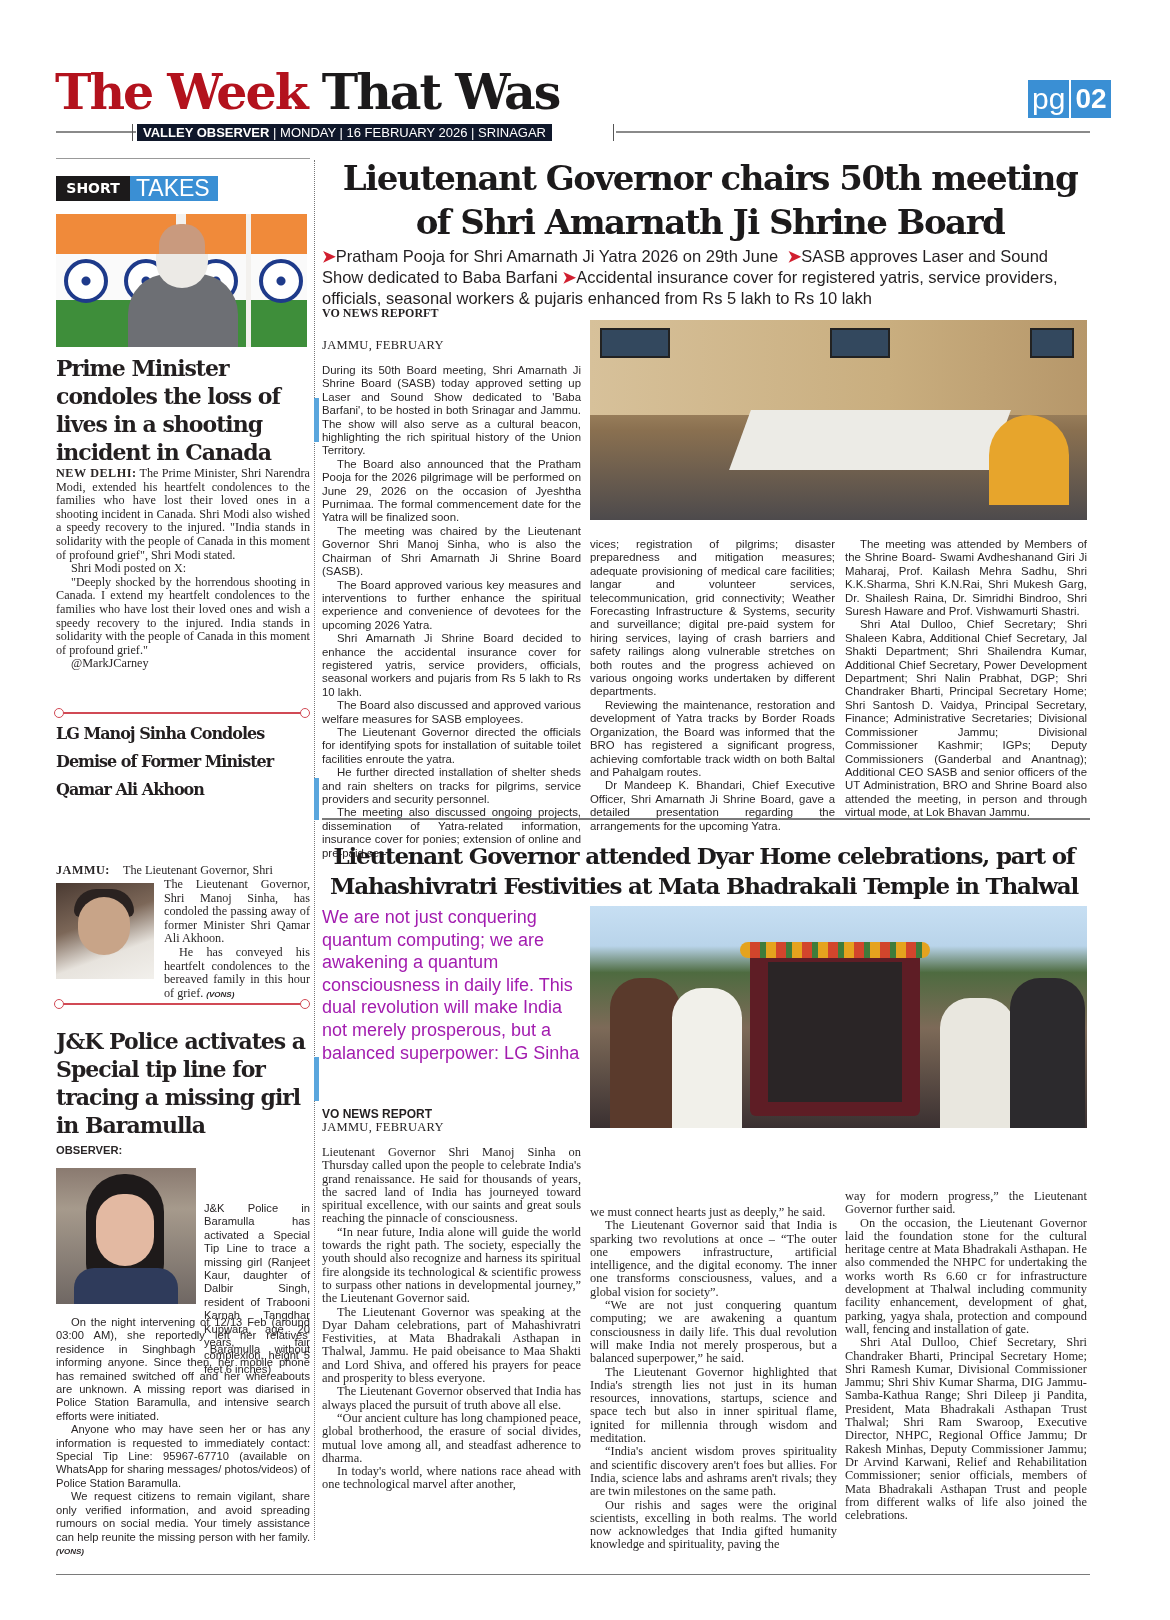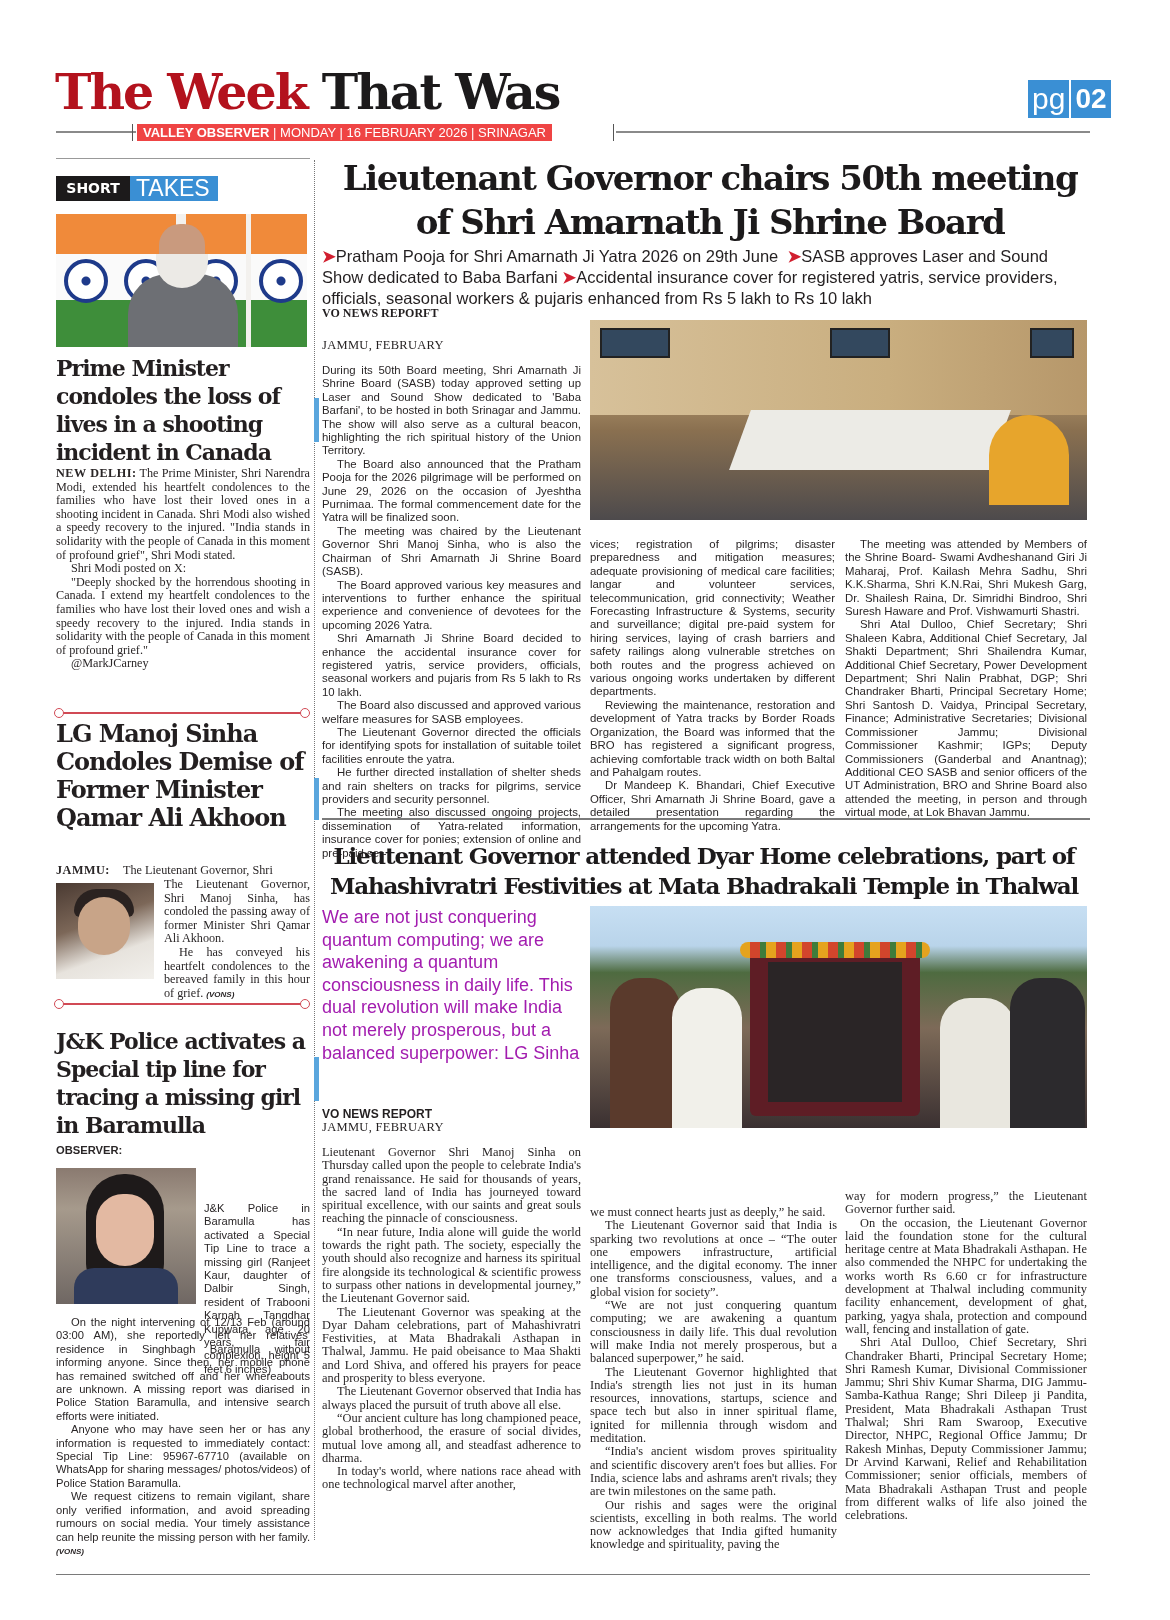--- a/index.html
+++ b/index.html
@@ -11,21 +11,21 @@
   
   .masthead-title { left: 55px; top: 62px; font-family: "DejaVu Serif", serif; font-weight: bold; font-size: 49px; letter-spacing: -2px; line-height: 60px; white-space: nowrap; }
   .masthead-title .red { color: #b3121d; }
   .masthead-title .black { color: #1c1a1b; }
   .pg-badge { left: 1028px; top: 80px; height: 38px; display: flex; }
   .pg-badge span { background: #3a8fd4; color: #fff; font-family: "Liberation Sans", sans-serif; height: 38px; line-height: 38px; }
   .pg-badge .pg { font-size: 30px; padding: 0 4px; margin-right: 2px; }
   .pg-badge .num { font-size: 28px; font-weight: bold; padding: 0 4px; }
 
   .rule-line { background: #8a8a8a; height: 2px; }
-  .dateline-bar { left: 137px; top: 124px; height: 17px; background: #ef4444; color: #fff; font-family: "Liberation Sans", sans-serif; font-size: 13px; line-height: 17px; padding: 0 6px; white-space: nowrap; }
+  .dateline-bar { left: 137px; top: 124px; height: 17px; background: #0f172a; color: #fff; font-family: "Liberation Sans", sans-serif; font-size: 13px; line-height: 17px; padding: 0 6px; white-space: nowrap; }
   .dateline-bar b { font-weight: 900; }
   .tick { background: #555; width: 1px; height: 17px; }
 
   
   .short-takes { left: 56px; top: 176px; display: flex; height: 25px; }
   .short-takes .short { background: #1c1a1b; color: #fff; font-family: "DejaVu Sans", sans-serif; font-weight: bold; font-size: 14px; width: 74px; line-height: 25px; text-align: center; }
   .short-takes .takes { background: #3a8fd4; color: #fff; font-family: "Liberation Sans", sans-serif; font-size: 23px; width: 88px; line-height: 25px; padding-left: 6px; }
 
   .photo { background: #999; overflow: hidden; }
   .photo-modi { left: 56px; top: 214px; width: 251px; height: 133px; background: linear-gradient(90deg,#f3f1ee 0,#f3f1ee 100%); }
@@ -40,21 +40,21 @@
   .body-serif { font-family: "Liberation Serif", serif; font-size: 12.2px; line-height: 13.6px; text-align: justify; color: #2a2627; }
   .body-serif p { text-indent: 15px; }
   .body-serif p.noind { text-indent: 0; }
   .body-serif b.dl { font-weight: bold; letter-spacing: .5px; }
   .body-pm { left: 56px; top: 467px; width: 254px; }
 
   .divider-red { height: 1.5px; background: #d14a55; }
   .divider-red::before, .divider-red::after { content: ""; position: absolute; top: -4px; width: 8px; height: 8px; border: 1.5px solid #d14a55; border-radius: 50%; background: #fff; }
   .divider-red::before { left: -4px; } .divider-red::after { right: -4px; }
 
-  .h-lg { left: 56px; top: 720px; width: 254px; font-size: 24px; line-height: 28px; }
+  .h-lg { left: 56px; top: 720px; width: 254px; font-size: 16px; line-height: 28px; }
   .photo-akhoon { left: 56px; top: 883px; width: 98px; height: 96px; background: linear-gradient(160deg,#4a3a32 0,#7c6758 40%,#e7e3dd 70%,#f2f0ec 100%); }
   .photo-akhoon .face { position:absolute; left:22px; top:14px; width:52px; height:58px; border-radius:26px; background:#c8a488; }
   .photo-akhoon .hair { position:absolute; left:18px; top:6px; width:60px; height:28px; border-radius:30px 30px 8px 8px; background:#2a2220; }
 
   .h-jk { left: 56px; top: 1027px; width: 254px; font-size: 22px; line-height: 28px; }
   .photo-girl { left: 56px; top: 1168px; width: 140px; height: 136px; background: linear-gradient(180deg,#8a7a70 0,#a69a8c 30%,#6f6763 100%); }
   .photo-girl .hair { position:absolute; left:30px; top:6px; width:78px; height:110px; border-radius:38px 38px 20px 20px; background:#1e1a1a; }
   .photo-girl .face { position:absolute; left:40px; top:26px; width:58px; height:72px; border-radius:28px 28px 30px 30px; background:#e3b9a2; }
   .photo-girl .scarf { position:absolute; left:18px; top:100px; width:104px; height:40px; border-radius:20px 20px 0 0; background:#2f3b5b; }
 

